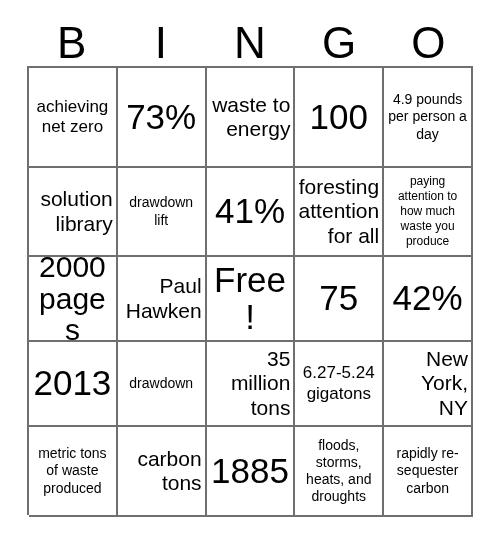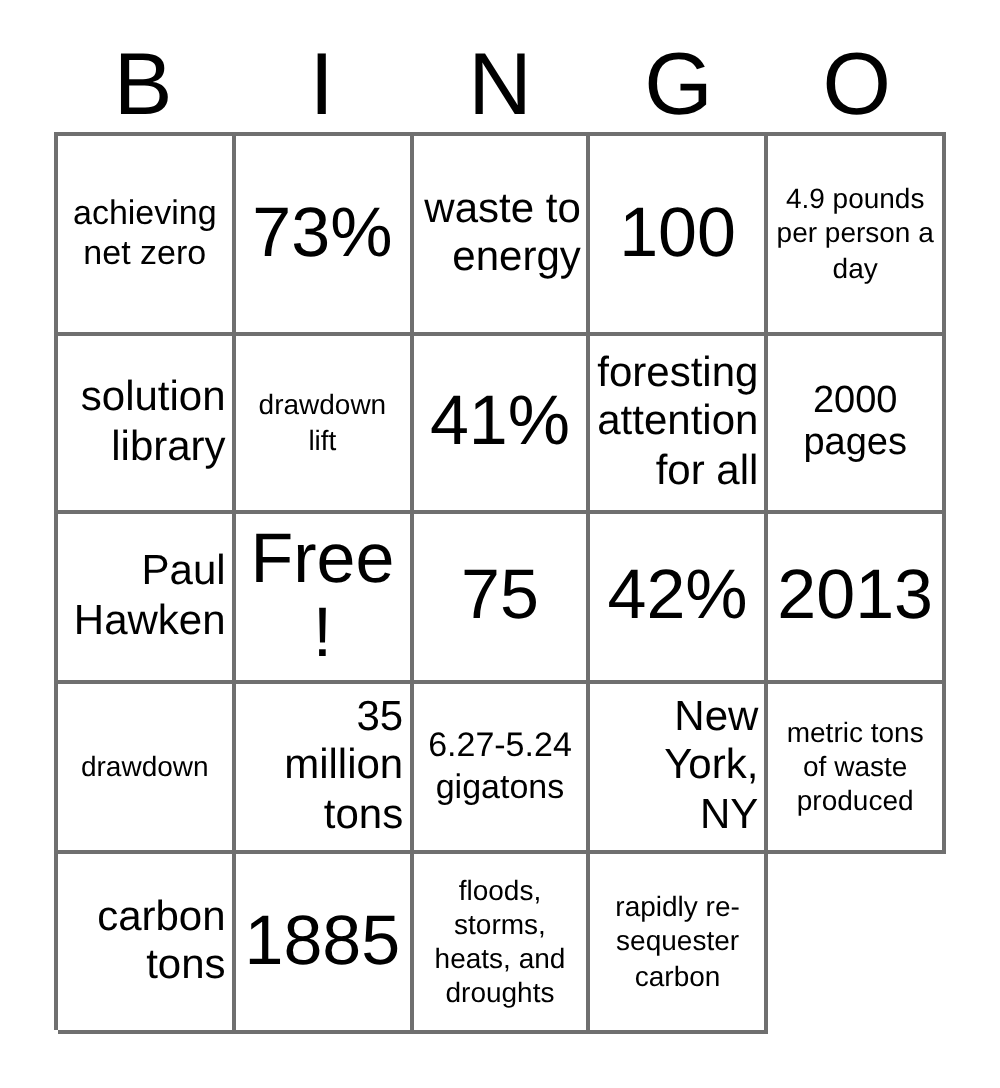--- a/index.html
+++ b/index.html
@@ -77,21 +77,21 @@
     display: block;
     width: 100%;
     color: #000000;
     line-height: 1.12;
     word-wrap: break-word;
     hyphens: none;
   }
 
   
   .sz-xl  { font-size: 35px; line-height: 1.05; }
-  .sz-lg  { font-size: 19px; line-height: 1.06; }
+  .sz-lg  { font-size: 30px; line-height: 1.06; }
   .sz-md  { font-size: 21px; line-height: 1.15; text-align: right; }
   .sz-sm  { font-size: 17px; line-height: 1.18; }
   .sz-xs  { font-size: 14px; line-height: 1.22; }
   .sz-xxs { font-size: 12px; line-height: 1.25; }
 </style>
 </head>
 <body>
 
 <div class="card">
 
@@ -125,20 +125,23 @@
         <span class="cell-text sz-md">solution library</span>
       </div>
     <div class="cell">
         <span class="cell-text sz-xs">drawdown lift</span>
       </div>
     <div class="cell">
         <span class="cell-text sz-xl">41%</span>
       </div>
     <div class="cell">
         <span class="cell-text sz-md">foresting attention for all</span>
+      </div>
+    <div class="cell">
+        <span class="cell-text sz-xxs">paying attention to how much waste you produce</span>
       </div>
 
     <div class="cell">
         <span class="cell-text sz-lg">2000 pages</span>
       </div>
     <div class="cell">
         <span class="cell-text sz-md">Paul Hawken</span>
       </div>
     <div class="cell">
         <span class="cell-text sz-xl">Free!</span>

